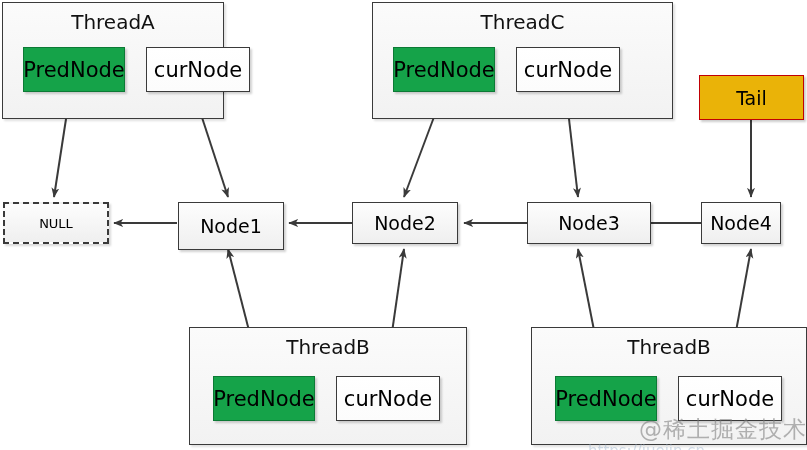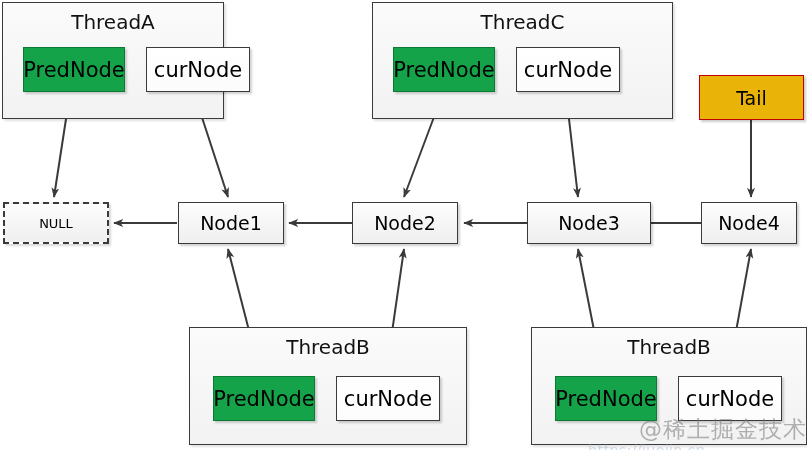--- a/index.html
+++ b/index.html
@@ -162,24 +162,24 @@
 
   <div class="thread-box" style="left:372px; top:2px; width:301px; height:117px;">
     <div class="thread-title">ThreadC</div>
     <div class="var-box var-pred" style="left:20px; top:44px; width:102px; height:45px;">PredNode</div>
     <div class="var-box var-cur" style="left:143px; top:44px; width:104px; height:45px;">curNode</div>
   </div>
 
   <div class="tail-box" style="left:699px; top:75px; width:105px; height:45px;">Tail</div>
 
   <div class="null-box" style="left:3px; top:202px; width:106px; height:42px;">NULL</div>
-  <div class="node-box" style="left:178px; top:202px; width:106px; height:42px;">Node1</div>
+  <div class="node-box" style="left:178px; top:202px; width:106px; height:48px;">Node1</div>
   <div class="node-box" style="left:352px; top:202px; width:106px; height:42px;">Node2</div>
   <div class="node-box" style="left:527px; top:202px; width:124px; height:42px;">Node3</div>
-  <div class="node-box" style="left:701px; top:202px; width:96px; height:42px;">Node4</div>
+  <div class="node-box" style="left:701px; top:202px; width:80px; height:42px;">Node4</div>
 
   <div class="thread-box" style="left:189px; top:327px; width:278px; height:118px;">
     <div class="thread-title">ThreadB</div>
     <div class="var-box var-pred" style="left:23px; top:48px; width:102px; height:45px;">PredNode</div>
     <div class="var-box var-cur" style="left:146px; top:48px; width:104px; height:45px;">curNode</div>
   </div>
 
   <div class="thread-box" style="left:531px; top:327px; width:276px; height:118px;">
     <div class="thread-title">ThreadB</div>
     <div class="var-box var-pred" style="left:23px; top:48px; width:102px; height:45px;">PredNode</div>

